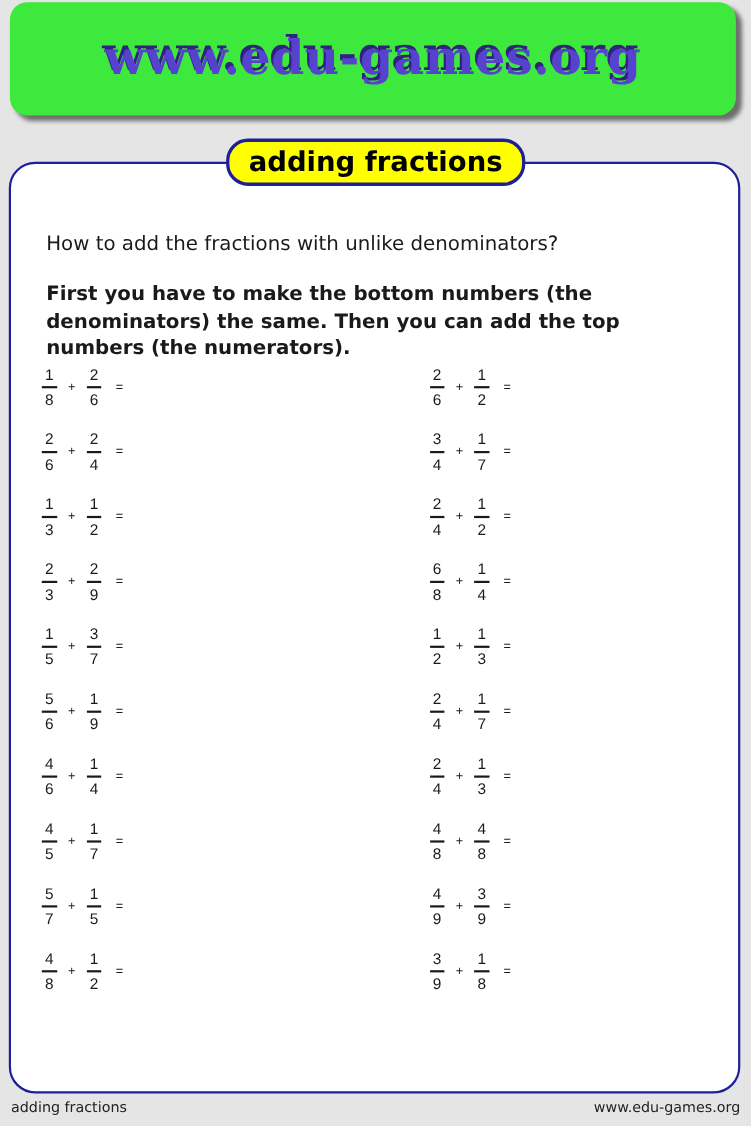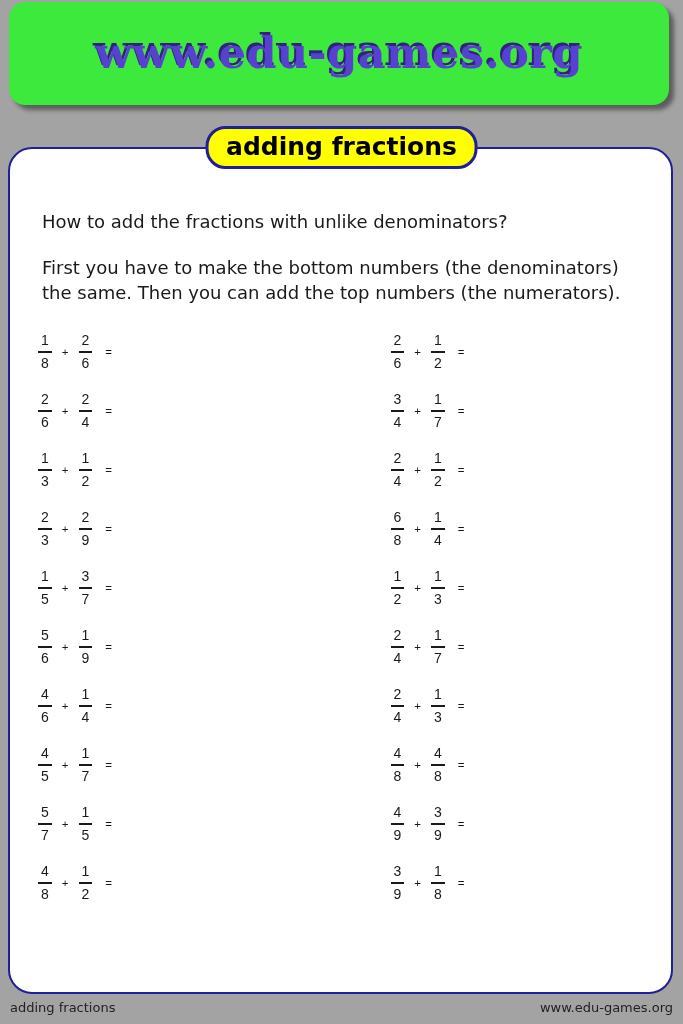--- a/index.html
+++ b/index.html
@@ -2,21 +2,21 @@
 <html><head>
 <meta charset="utf-8">
 <style>
   * { box-sizing: border-box; margin: 0; padding: 0; }
   html, body { background: #ffffff; }
   body { font-family: "DejaVu Sans", sans-serif; }
   .page {
     position: relative;
     width: 683px;
     height: 1024px;
-    background: #a3a3a3;
+    background: #e5e5e5;
     overflow: hidden;
     margin: 0 auto;
   }
 
   
   .banner {
     position: absolute;
     left: 9px; top: 2px;
     width: 660px; height: 103px;
     background: #3de93d;
@@ -73,21 +73,21 @@
 
   
   .instructions {
     position: absolute;
     left: 42px; top: 210px;
     width: 606px;
     font-size: 18px;
     line-height: 1.35;
     color: #1a1a1a;
   }
-  .instructions .explanation { margin-top: 22px; }
+  .instructions .explanation { margin-top: 22px; font-weight: bold; }
 
   
   .problems-grid {
     position: absolute;
     left: 8px; top: 322px;
     width: 665px;
     display: grid;
     grid-template-columns: 1fr 1fr;
   }
   .col { display: flex; flex-direction: column; }

